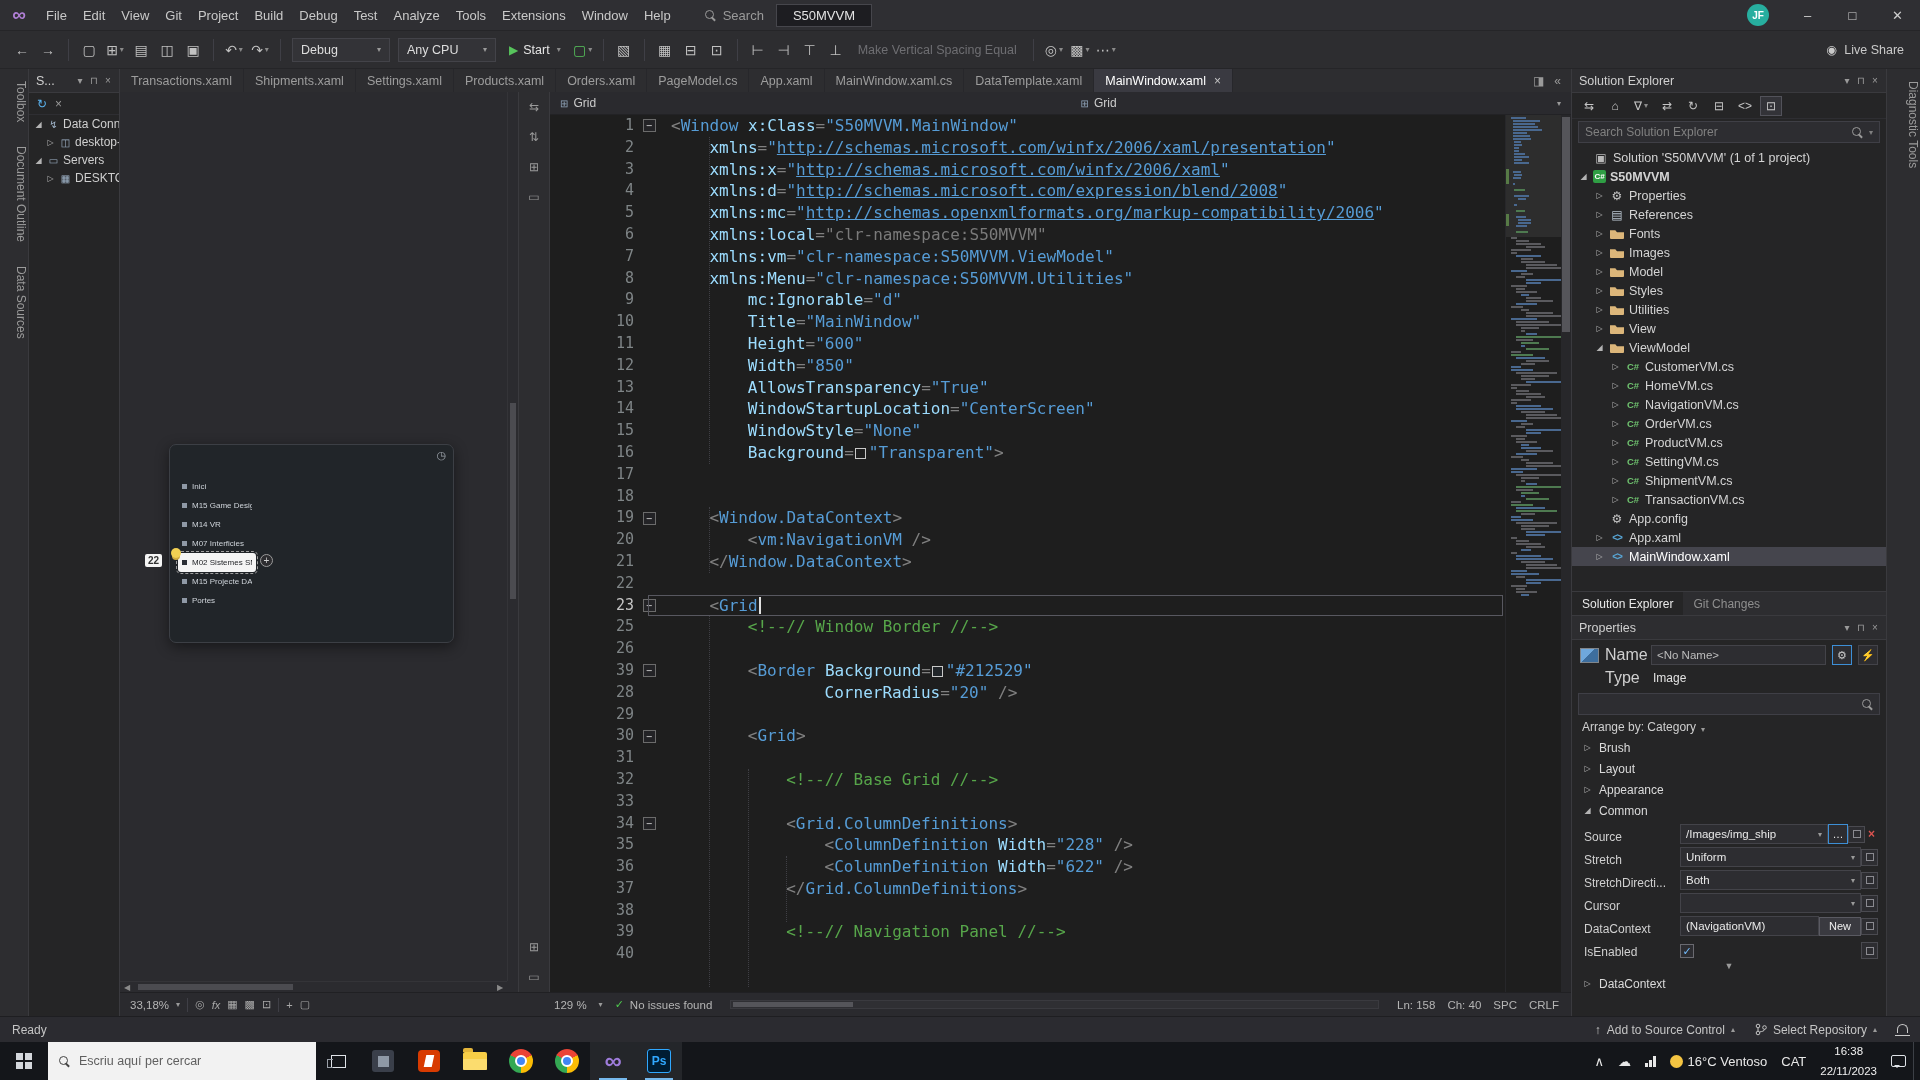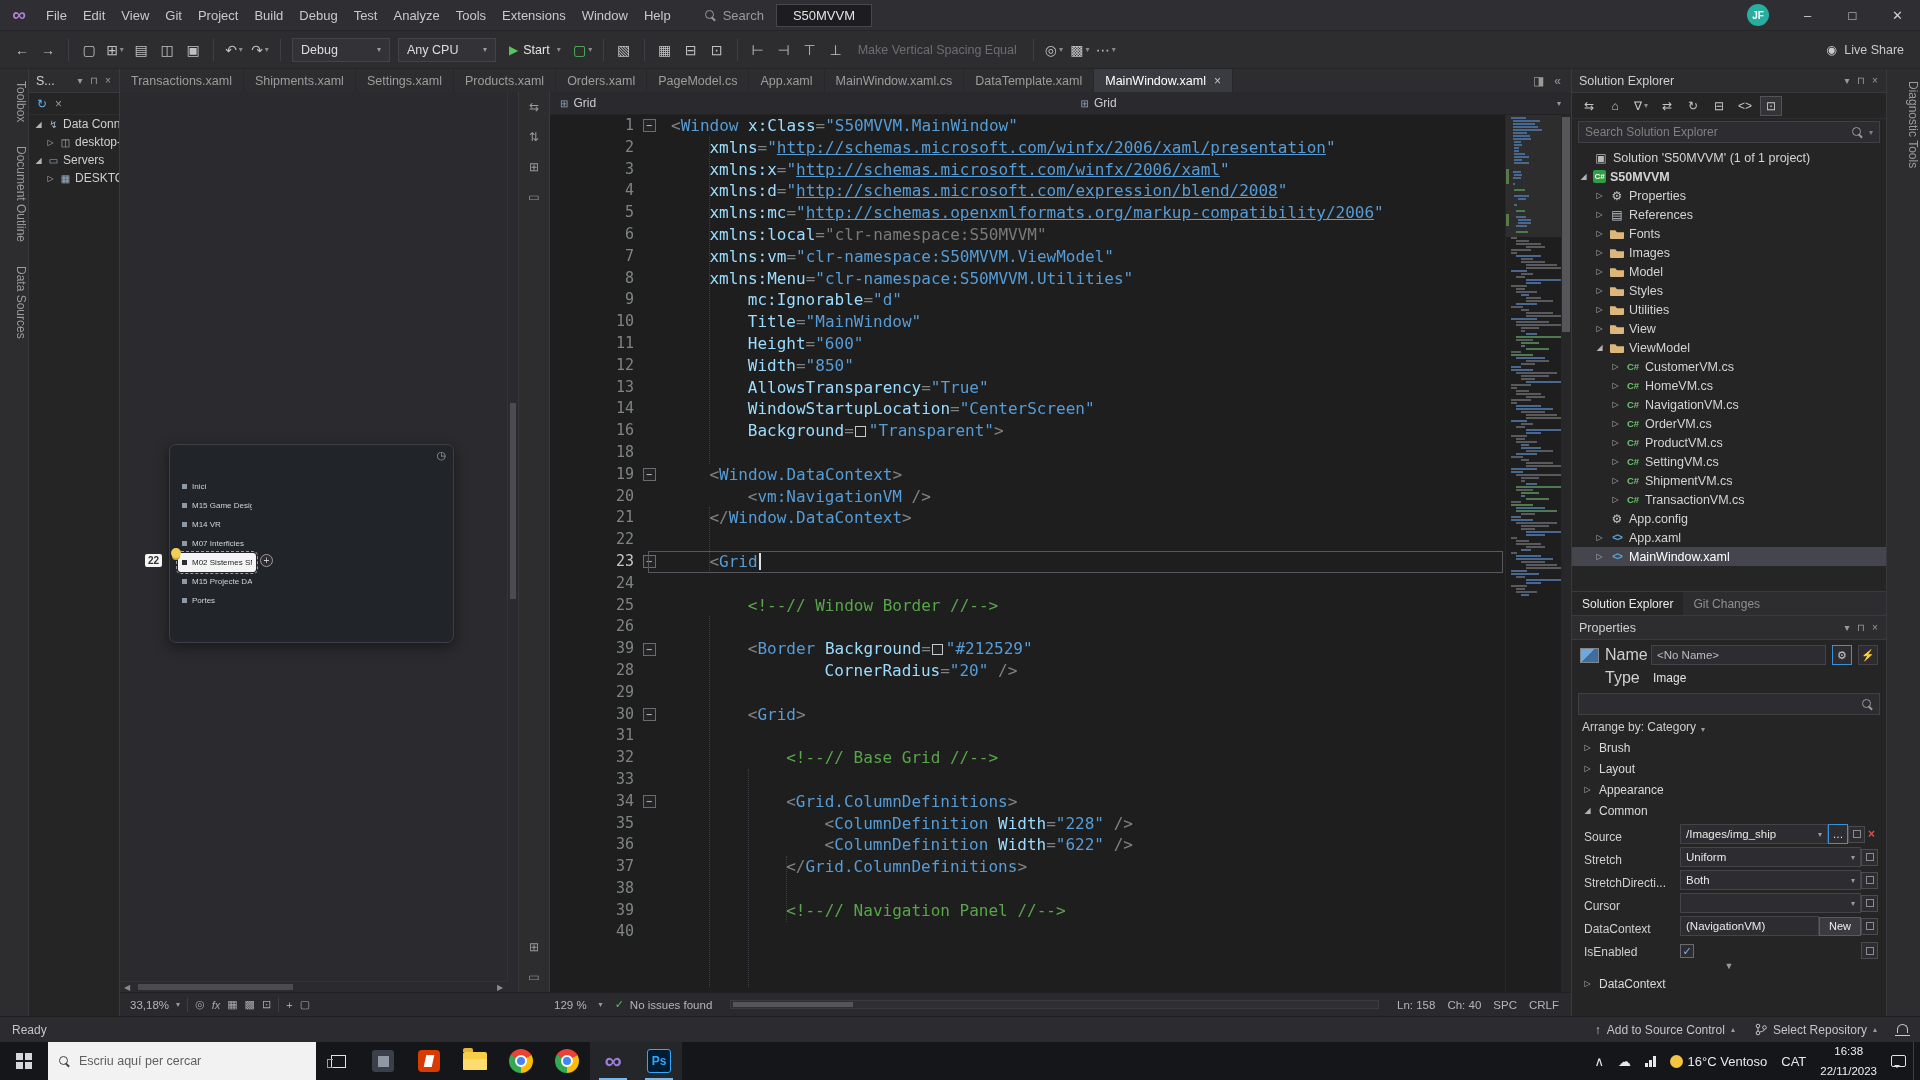--- a/index.html
+++ b/index.html
@@ -589,23 +589,33 @@
               <span class="ln">13</span>
               <span class="fold"></span>
               <span class="codetext" style="padding-left: 83.8px;"><span class="s-a">AllowsTransparency</span><span class="s-p">=</span><span class="s-v">"True"</span></span>
             </div>
             <div class="crow">
               <span class="ln">14</span>
               <span class="fold"></span>
               <span class="codetext" style="padding-left: 83.8px;"><span class="s-a">WindowStartupLocation</span><span class="s-p">=</span><span class="s-v">"CenterScreen"</span></span>
             </div>
             <div class="crow">
+              <span class="ln">15</span>
+              <span class="fold"></span>
+              <span class="codetext" style="padding-left: 83.8px;"><span class="s-a">WindowStyle</span><span class="s-p">=</span><span class="s-v">"None"</span></span>
+            </div>
+            <div class="crow">
               <span class="ln">16</span>
               <span class="fold"></span>
               <span class="codetext" style="padding-left: 83.8px;"><span class="s-a">Background</span><span class="s-p">=</span><span class="swatch" style="background: transparent;"></span><span class="s-v">"Transparent"</span><span class="s-p">&gt;</span></span>
+            </div>
+            <div class="crow">
+              <span class="ln">17</span>
+              <span class="fold"></span>
+              <span class="codetext" style="padding-left: 7px;"></span>
             </div>
             <div class="crow">
               <span class="ln">18</span>
               <span class="fold"></span>
               <span class="codetext" style="padding-left: 7px;"></span>
             </div>
             <div class="crow">
               <span class="ln">19</span>
               <span class="fold">
                 <span class="fbox">−</span>
@@ -626,25 +636,20 @@
               <span class="ln">22</span>
               <span class="fold"></span>
               <span class="codetext" style="padding-left: 7px;"></span>
             </div>
             <div class="crow cur">
               <span class="ln">23</span>
               <span class="fold">
                 <span class="fbox">−</span>
               </span>
               <span class="codetext" style="padding-left: 45.4px;"><span class="s-p">&lt;</span><span class="s-e">Grid</span><span class="caret"></span></span>
-            </div>
-            <div class="crow">
-              <span class="ln">24</span>
-              <span class="fold"></span>
-              <span class="codetext" style="padding-left: 7px;"></span>
             </div>
             <div class="crow">
               <span class="ln">25</span>
               <span class="fold"></span>
               <span class="codetext" style="padding-left: 83.8px;"><span class="s-c">&lt;!--// Window Border //--&gt;</span></span>
             </div>
             <div class="crow">
               <span class="ln">26</span>
               <span class="fold"></span>
               <span class="codetext" style="padding-left: 7px;"></span>

